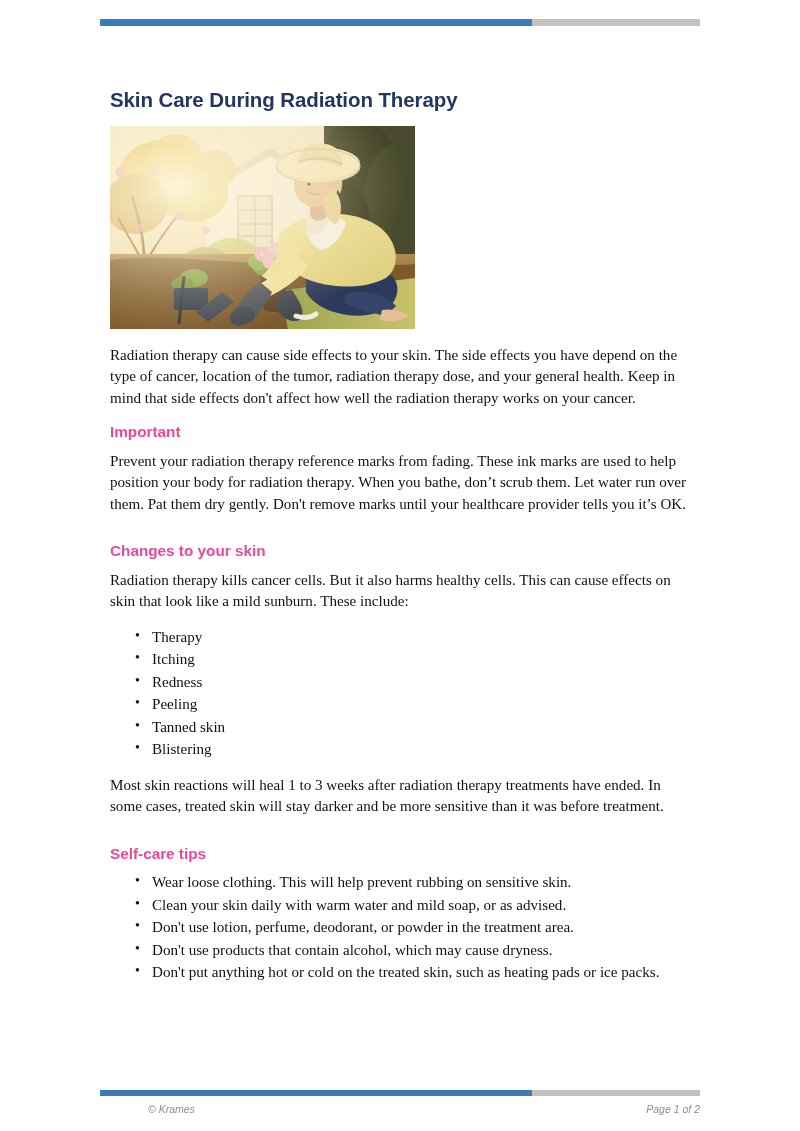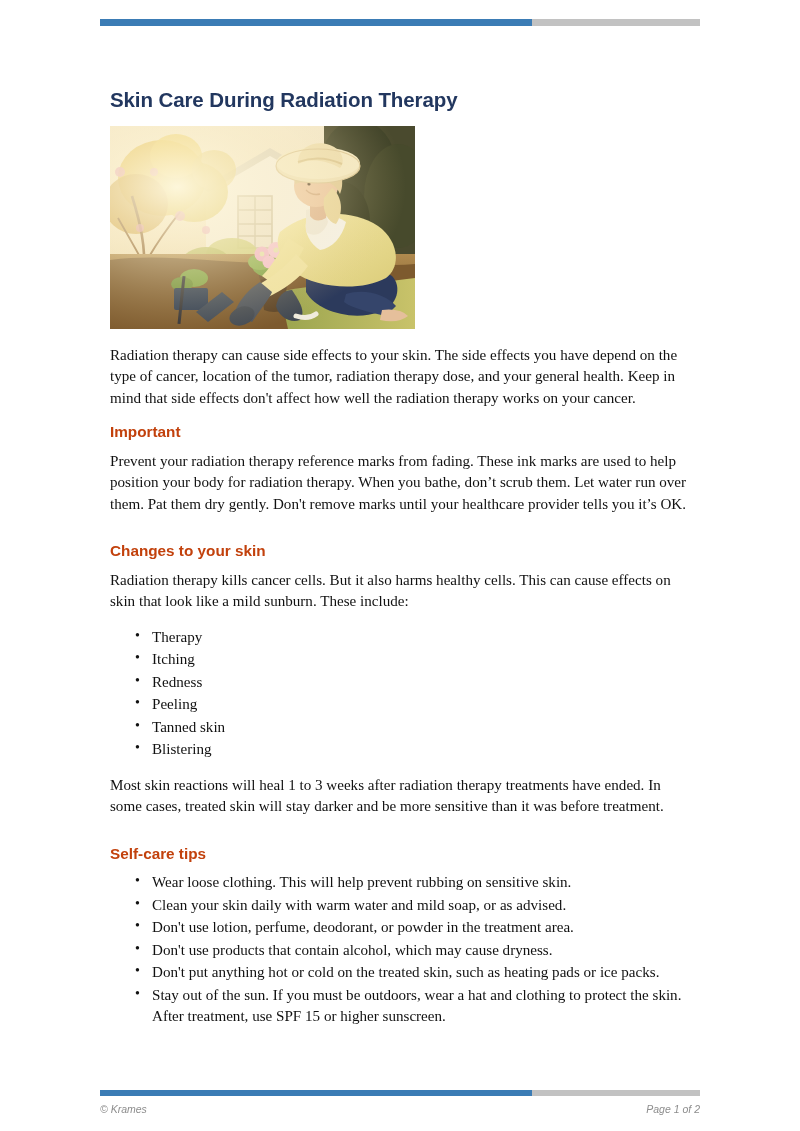--- a/index.html
+++ b/index.html
@@ -79,21 +79,21 @@
     line-height: 1.43;
     margin: 0 0 14px 0;
     color: #111111;
     text-align: left;
   }
 
   h2.section-head {
     font-family: "Liberation Sans", "DejaVu Sans", sans-serif;
     font-size: 15.3px;
     font-weight: bold;
-    color: #c2410c;
+    color: #ec4899;
     margin: 0 0 9px 0;
     line-height: 1.2;
   }
   h2.section-head.spaced-top { margin-top: 27px; }
 
   ul.bullets {
     margin: 2px 0 14px 0;
     padding-left: 42px;
     list-style: none;
   }
@@ -129,20 +129,21 @@
   }
   .footer-row {
     display: flex;
     justify-content: space-between;
     align-items: baseline;
     margin-top: 7px;
     font-family: "Liberation Sans", "DejaVu Sans", sans-serif;
     font-style: italic;
     font-size: 10.5px;
     color: #8d8d8d;
+    margin-left: 48px;
   }
   .footer-left { white-space: nowrap; }
   .footer-right { white-space: nowrap; text-align: right; }
 </style>
 </head>
 <body>
 
 <div class="page">
 
   <div class="top-rule">
@@ -305,21 +306,20 @@
     </ul>
     <p class="body-text">Most skin reactions will heal 1 to 3 weeks after radiation therapy treatments have ended. In some cases, treated skin will stay darker and be more sensitive than it was before treatment.</p>
 
     <h2 class="section-head spaced-top">Self-care tips</h2>
     <ul class="bullets">
       <li>Wear loose clothing. This will help prevent rubbing on sensitive skin.</li>
       <li>Clean your skin daily with warm water and mild soap, or as advised.</li>
       <li>Don't use lotion, perfume, deodorant, or powder in the treatment area.</li>
       <li>Don't use products that contain alcohol, which may cause dryness.</li>
       <li>Don't put anything hot or cold on the treated skin, such as heating pads or ice packs.</li>
-      <li>Stay out of the sun. If you must be outdoors, wear a hat and clothing to protect the skin. After treatment, use SPF 15 or higher sunscreen.</li>
     </ul>
 
   </div>
 
   <div class="footer">
     <div class="footer-rule">
       <div class="rule-blue"></div>
       <div class="rule-grey"></div>
     </div>
     <div class="footer-row">

